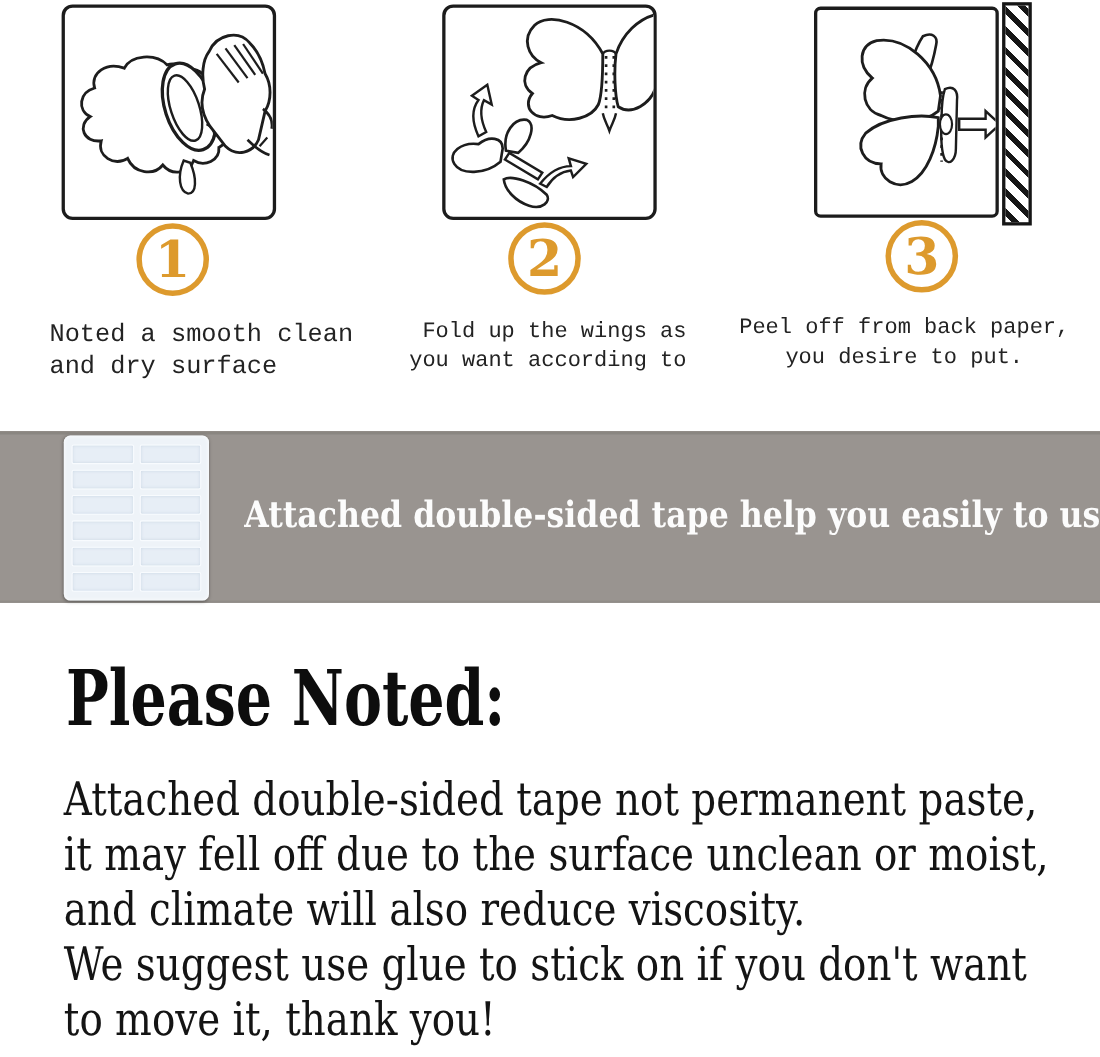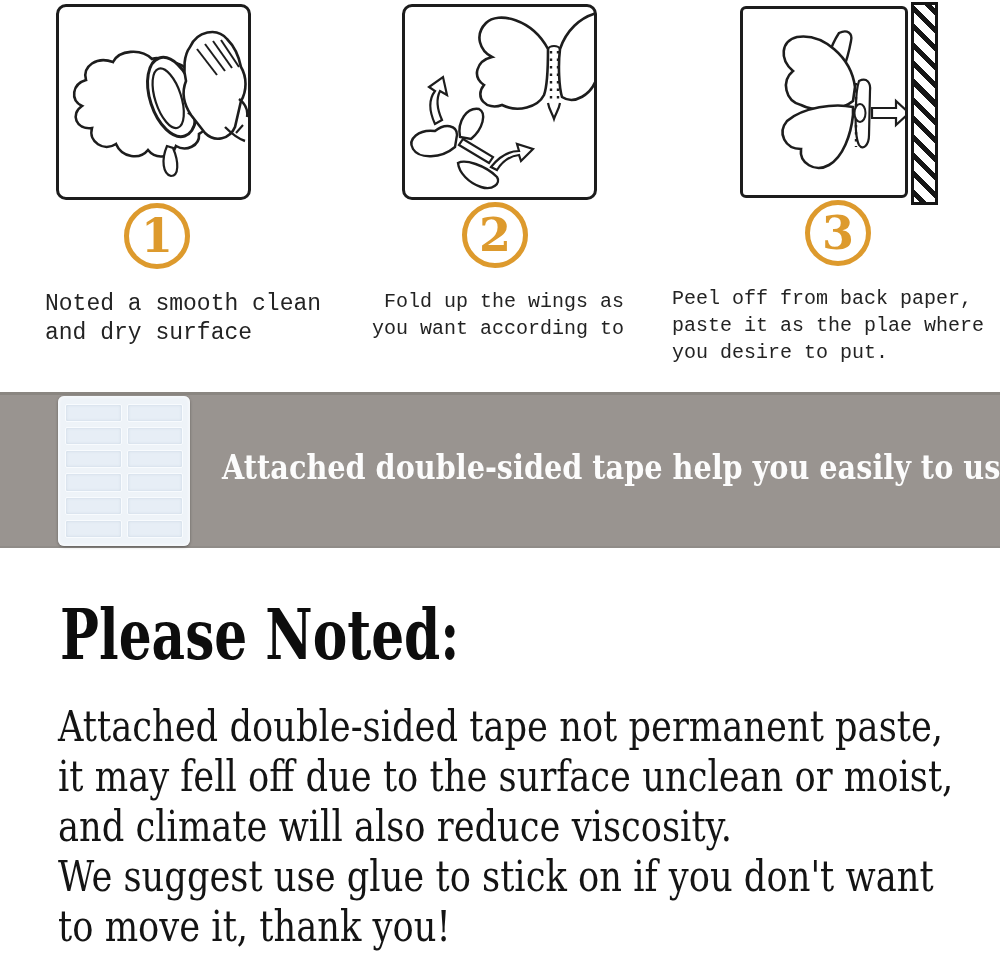--- a/index.html
+++ b/index.html
@@ -31,21 +31,21 @@
   #circle-1{left:124px;top:203px;}
   #circle-2{left:462px;top:202px;}
   #circle-3{left:805px;top:200px;}
   
   .caption{
     position:absolute;font-family:"Liberation Mono",monospace;color:#232323;
     white-space:nowrap;
   }
   #caption-1{left:45px;top:290px;font-size:23px;line-height:29px;}
   #caption-2{left:372px;top:288px;font-size:20px;line-height:27px;text-align:right;}
-  #caption-3{left:672px;top:285px;font-size:20px;line-height:27px;}
+  #caption-3{left:672px;top:285px;font-size:20px;line-height:27px;text-align:center;}
   
   .banner{
     position:absolute;left:0;top:392px;width:1000px;height:156px;background:#999490;
     border-top:3px solid #8a8681;border-bottom:2px solid #908c88;box-sizing:border-box;
   }
   .banner-text{
     position:absolute;left:222px;top:448px;font-family:"DejaVu Serif",serif;font-weight:700;
     font-size:33px;color:#fcfcfc;white-space:nowrap;transform:scaleX(0.87);transform-origin:left top;
   }
   
@@ -155,21 +155,20 @@
   <div class="caption" id="caption-1">
     <div>Noted a smooth clean</div>
     <div>and dry surface</div>
   </div>
   <div class="caption" id="caption-2">
     <div>Fold up the wings as</div>
     <div>you want according to</div>
   </div>
   <div class="caption" id="caption-3">
     <div>Peel off from back paper,</div>
-    <div>paste it as the plae where</div>
     <div>you desire to put.</div>
   </div>
 
   <div class="banner"></div>
   <div class="tape-pad">
     <div class="tape-cell"></div>
     <div class="tape-cell"></div>
     <div class="tape-cell"></div>
     <div class="tape-cell"></div>
     <div class="tape-cell"></div>

